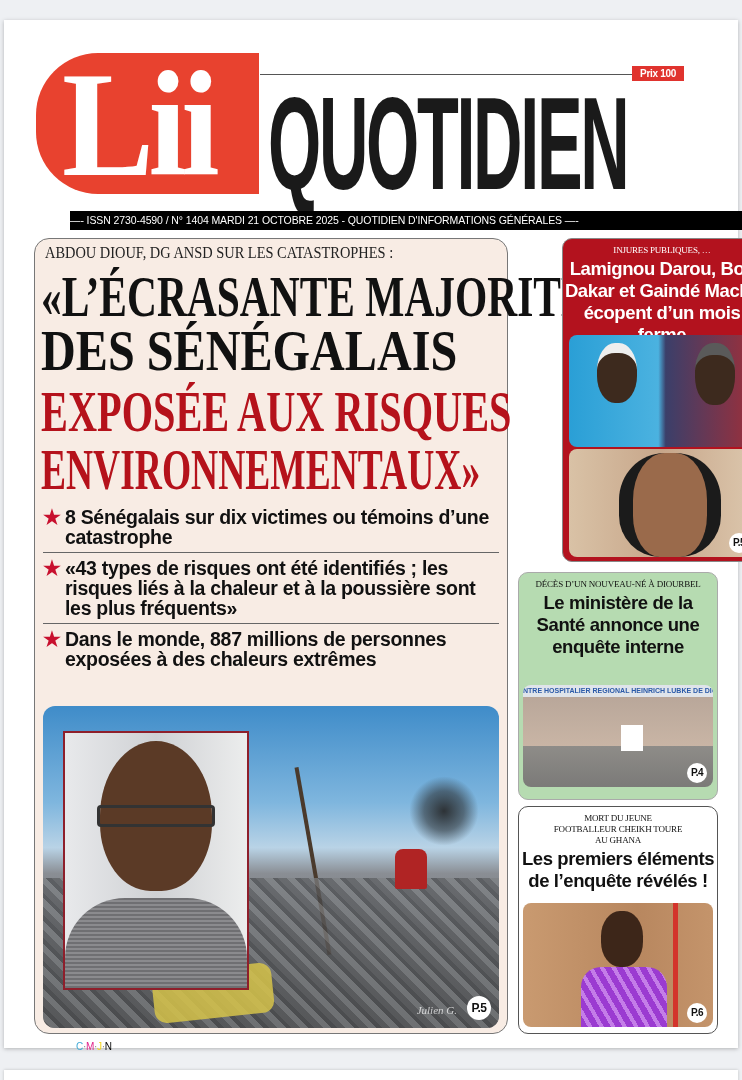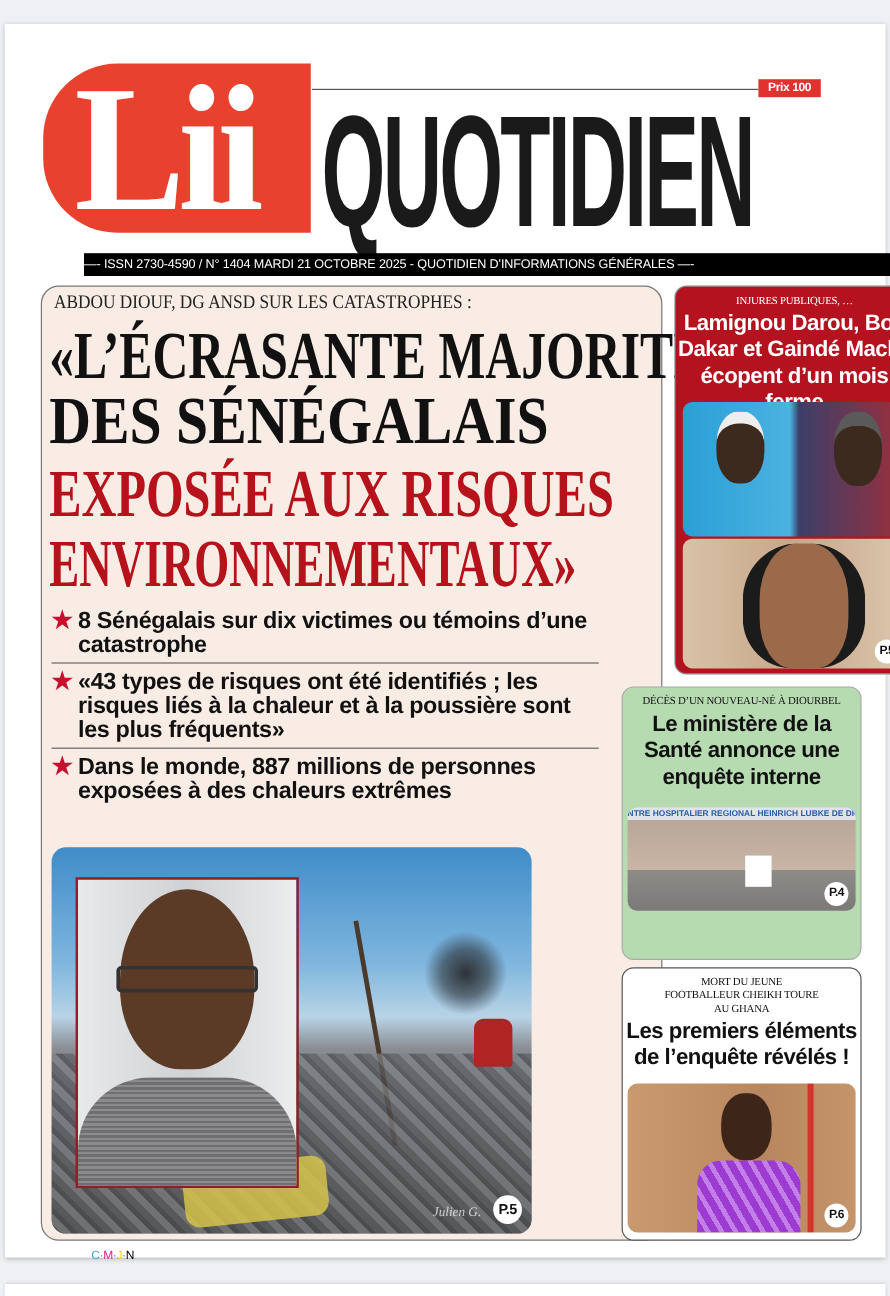--- a/index.html
+++ b/index.html
@@ -5,32 +5,32 @@
   html,body{margin:0;padding:0;}
   body{width:742px;height:1080px;background:#eef0f3;position:relative;overflow:hidden;font-family:"Liberation Sans",sans-serif;}
   .page{position:absolute;left:4px;top:20px;width:734px;height:1028px;background:#fff;box-shadow:0 1px 4px rgba(0,0,0,.25);}
   .nextpage{position:absolute;left:4px;top:1070px;width:734px;height:20px;background:#fff;box-shadow:0 0 3px rgba(0,0,0,.2);}
   .logo-box{position:absolute;left:32px;top:33px;width:223px;height:141px;background:#e8422f;border-radius:62px 0 0 62px;}
   .logo-lii{position:absolute;left:58px;top:40px;font-family:"Liberation Serif",serif;font-weight:bold;font-size:150px;line-height:128px;color:#fff;letter-spacing:-6px;transform:scaleX(0.92);transform-origin:left;}
   .logo-rule{position:absolute;left:256px;top:54px;width:372px;height:1px;background:#555;}
   .price{position:absolute;left:628px;top:46px;width:52px;height:15px;background:#e0332e;color:#fff;font-weight:bold;font-size:10px;line-height:15px;text-align:center;letter-spacing:-.3px;}
   .logo-q{position:absolute;left:264px;top:56px;font-family:"Liberation Sans",sans-serif;font-weight:bold;font-size:118px;line-height:120px;color:#1a1a1a;letter-spacing:-4px;transform:scaleX(0.58) scaleY(1.12);transform-origin:left top;}
   .issn{position:absolute;left:30px;top:191px;width:676px;height:19px;background:#000;color:#fff;font-weight:normal;font-size:10.5px;line-height:19px;text-align:left;letter-spacing:-.1px;white-space:nowrap;margin-left:36px;}
-  .main{position:absolute;left:30px;top:218px;width:472px;height:794px;background:#f8ece4;border:1px solid #777;border-radius:15px;padding-left:44px;}
+  .main{position:absolute;left:30px;top:218px;width:472px;height:794px;background:#f8ece4;border:1px solid #777;border-radius:15px;}
   .kicker{position:absolute;left:10px;top:5px;font-family:"Liberation Serif",serif;font-size:16px;color:#222;transform:scaleX(.9);transform-origin:left;white-space:nowrap;}
   .hl{position:absolute;left:6px;font-family:"Liberation Serif",serif;font-weight:bold;white-space:nowrap;transform-origin:left top;line-height:1;}
   .hl1{top:30px;font-size:56px;color:#111;transform:scaleX(.74);}
   .hl2{top:84px;font-size:56px;color:#111;transform:scaleX(.86);}
   .hl3{top:145px;font-size:56px;color:#b5121b;transform:scaleX(.72);}
   .hl4{top:203px;font-size:56px;color:#b5121b;transform:scaleX(.67);}
   .bullets{position:absolute;left:8px;top:268px;width:456px;}
   .bullet{position:relative;padding-left:22px;font-weight:bold;font-size:19.5px;line-height:20px;color:#111;padding-bottom:5px;margin-bottom:5px;border-bottom:1.5px solid #666;letter-spacing:-.3px;}
   .bullet:last-child{border-bottom:none;}
   .star{position:absolute;left:0;top:0;color:#c8102e;font-size:20px;line-height:20px;}
-  .photo{position:absolute;left:8px;top:467px;width:400px;height:322px;border-radius:12px;overflow:hidden;background:linear-gradient(180deg,#3f8cc9 0%,#7fb6de 30%,#b9d3e6 44%,#8a8e94 52%,#6d6f72 70%,#4a4a4a 100%);}
+  .photo{position:absolute;left:8px;top:467px;width:456px;height:322px;border-radius:12px;overflow:hidden;background:linear-gradient(180deg,#3f8cc9 0%,#7fb6de 30%,#b9d3e6 44%,#8a8e94 52%,#6d6f72 70%,#4a4a4a 100%);}
   .smoke{position:absolute;right:20px;top:70px;width:70px;height:70px;border-radius:50%;background:radial-gradient(circle,#2d3236 0%,rgba(45,50,54,.6) 40%,rgba(45,50,54,0) 70%);}
   .pole{position:absolute;left:268px;top:60px;width:4px;height:190px;background:#4a3a2c;transform:rotate(-10deg);}
   .debris{position:absolute;left:0;bottom:0;width:100%;height:150px;background:repeating-linear-gradient(45deg,#5b5d60 0 6px,#7d8083 6px 12px,#4a4c4f 12px 16px);opacity:.7;}
   .yellow{position:absolute;left:110px;bottom:10px;width:120px;height:50px;background:#d6c34a;border-radius:12px;transform:rotate(-6deg);opacity:.85;}
   .worker{position:absolute;left:352px;top:143px;width:32px;height:40px;background:#b02424;border-radius:8px 8px 2px 2px;}
   .portrait{position:absolute;left:20px;top:25px;width:182px;height:255px;border:2px solid #8e1f2b;background:linear-gradient(90deg,#e8e9eb,#cfd1d4 50%,#eceded);overflow:hidden;}
   .head{position:absolute;left:35px;top:8px;width:112px;height:150px;background:#5b3a26;border-radius:50% 50% 45% 45%;}
   .glasses{position:absolute;left:32px;top:72px;width:118px;height:22px;border:3px solid #333;border-radius:4px;box-sizing:border-box;}
   .shirt{position:absolute;left:0;bottom:0;width:100%;height:90px;background:repeating-linear-gradient(0deg,#6f6f72 0 2px,#8b8b8e 2px 4px);border-radius:60px 60px 0 0;}
   .pbadge{position:absolute;width:24px;height:24px;border-radius:50%;background:#fff;color:#111;font-weight:bold;font-size:12px;line-height:24px;text-align:center;letter-spacing:-.5px;}
@@ -93,21 +93,21 @@
     </div>
     <div class="simg" style="top:210px;width:186px;height:108px;background:linear-gradient(90deg,#d9c2a6,#c7a68a 50%,#dcc7ad);">
       <div style="position:absolute;left:50px;top:4px;width:74px;height:104px;background:#9a6a4b;border-radius:45% 45% 40% 40%;border-left:14px solid #1b1b1b;border-right:14px solid #1b1b1b;"></div>
       <div class="pbadge" style="right:6px;bottom:4px;width:20px;height:20px;line-height:20px;font-size:10px;">P.5</div>
     </div>
   </div>
 
   <div class="side s2">
     <div class="skick">DÉCÈS D’UN NOUVEAU-NÉ À DIOURBEL</div>
     <div class="stitle">Le ministère de la Santé annonce une enquête interne</div>
-    <div class="simg" style="left:4px;top:100px;width:190px;height:86px;background:linear-gradient(180deg,#dfe4ea 0%,#dfe4ea 12%,#b9a79a 12%,#c9b5a5 60%,#8e8c88 60%,#7b7a78 100%);">
+    <div class="simg" style="left:4px;top:112px;width:190px;height:102px;background:linear-gradient(180deg,#dfe4ea 0%,#dfe4ea 12%,#b9a79a 12%,#c9b5a5 60%,#8e8c88 60%,#7b7a78 100%);">
       <div style="position:absolute;left:0;top:2px;width:100%;font-size:7px;font-weight:bold;color:#2b5aa8;white-space:nowrap;overflow:hidden;">NTRE HOSPITALIER REGIONAL HEINRICH LUBKE DE DIOU</div>
       <div style="position:absolute;left:98px;top:40px;width:22px;height:26px;background:#fff;"></div>
       <div class="pbadge" style="right:6px;bottom:4px;width:20px;height:20px;line-height:20px;font-size:10px;">P.4</div>
     </div>
   </div>
 
   <div class="side s3">
     <div class="skick" style="width:130px;margin-left:auto;margin-right:auto;">MORT DU JEUNE FOOTBALLEUR CHEIKH TOURE AU GHANA</div>
     <div class="stitle">Les premiers éléments de l’enquête révélés !</div>
     <div class="simg" style="left:4px;top:96px;width:190px;height:124px;background:linear-gradient(90deg,#c99a70,#b8875f 60%,#c4946b);">

